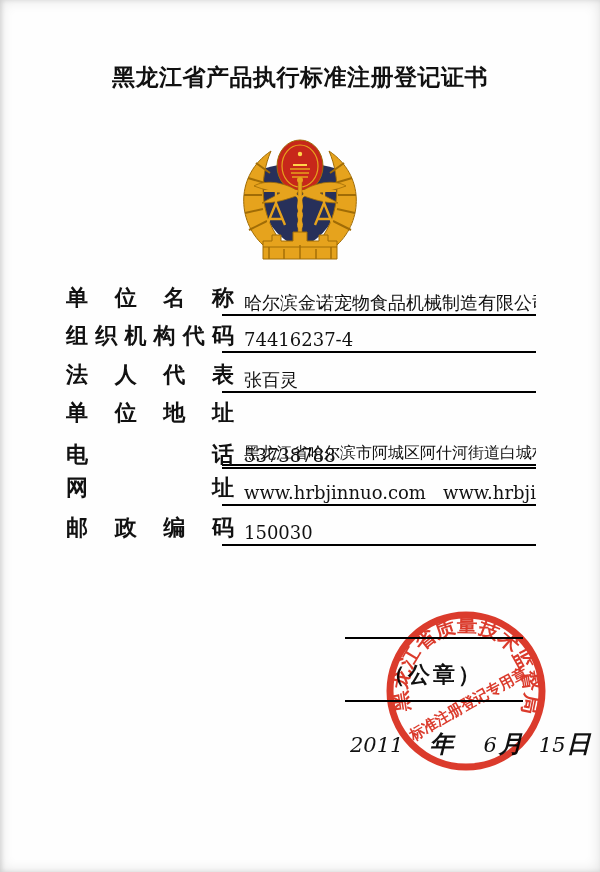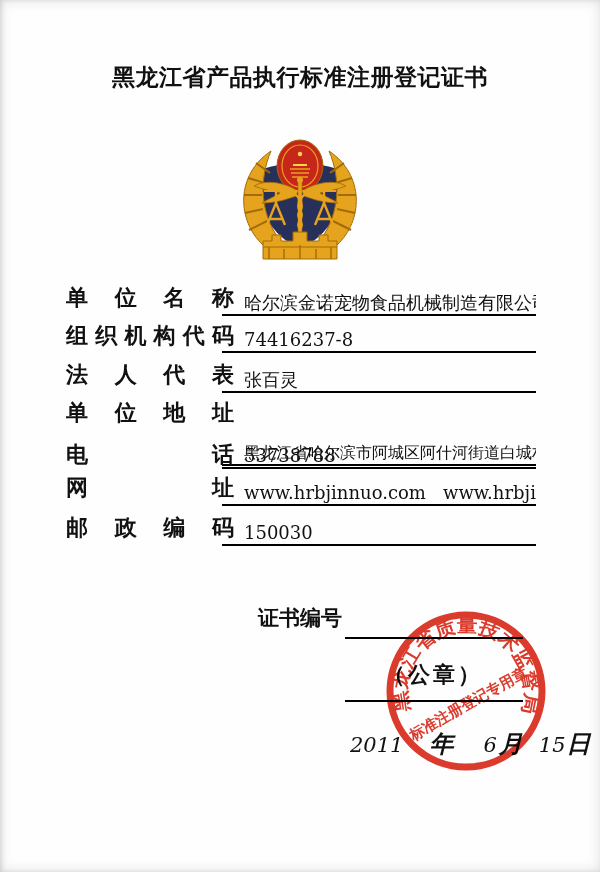--- a/index.html
+++ b/index.html
@@ -114,21 +114,21 @@
       </g>
     </svg>
   </div>
 
   <div>
     <span class="f-label" style="top:283px">单位名称</span>
     <span class="f-value" style="top:289px">哈尔滨金诺宠物食品机械制造有限公司</span>
   </div>
   <div>
     <span class="f-label" style="top:321px">组织机构代码</span>
-    <span class="f-value" style="top:326px">74416237-8</span>
+    <span class="f-value" style="top:326px">74416237-4</span>
   </div>
   <div>
     <span class="f-label" style="top:360px">法人代表</span>
     <span class="f-value" style="top:366px">张百灵</span>
   </div>
   <div>
     <span class="f-label" style="top:398px">单位地址</span>
     <span class="f-value small" style="top:404px">黑龙江省哈尔滨市阿城区阿什河街道白城村</span>
   </div>
   <div>
@@ -137,21 +137,20 @@
   </div>
   <div>
     <span class="f-label" style="top:473px">网址</span>
     <span class="f-value" style="top:479px">www.hrbjinnuo.com   www.hrbjinnuo.net</span>
   </div>
   <div>
     <span class="f-label" style="top:513px">邮政编码</span>
     <span class="f-value" style="top:519px">150030</span>
   </div>
 
-  <span class="c-label" style="top:605px">证书编号</span>
   <span class="c-label" style="top:612px;left:360px;font-weight:normal;font-size:18px"></span>
   <div class="c-line" style="top:637px"></div>
 
   <span class="stamp-word">（公章）</span>
   <div class="c-line" style="top:700px"></div>
 
   <div class="date-row">
     <span class="num gap-a">2011</span><span class="unit gap-b">年</span><span class="num gap-c">6</span><span class="unit gap-d">月</span><span class="num gap-e">15</span><span class="unit">日</span>
   </div>
 

